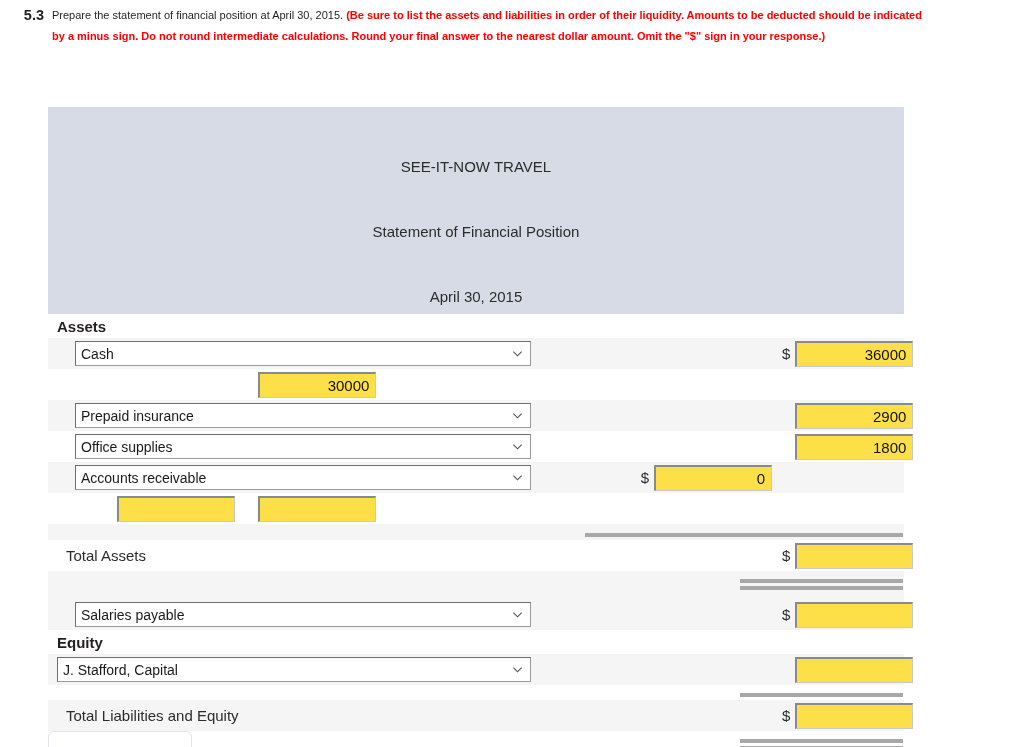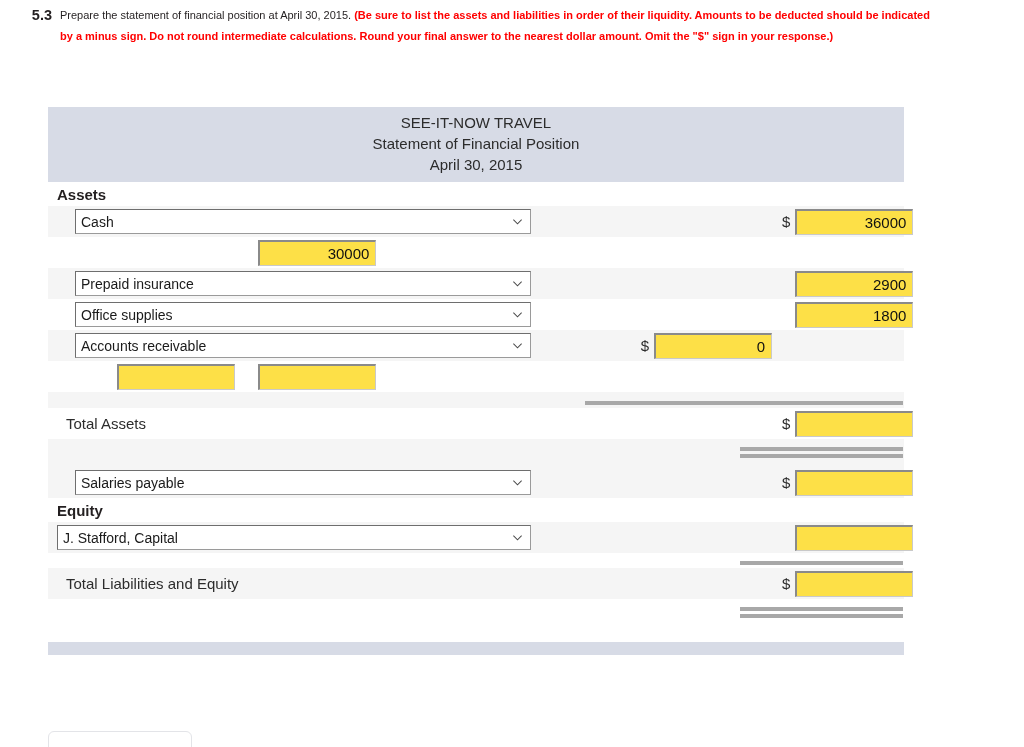--- a/index.html
+++ b/index.html
@@ -16,21 +16,21 @@
     -webkit-font-smoothing: antialiased;
     overflow: hidden;
   }
 
   
   #question {
     position: absolute;
     left: 0;
     top: 0;
     width: 924px;
-    padding: 5px 0 0 8px;
+    padding: 5px 0 0 0;
   }
   .q-row {
     display: flex;
     align-items: flex-start;
   }
   .q-num {
     flex: 0 0 auto;
     width: 44px;
     text-align: right;
     padding-right: 8px;
@@ -60,20 +60,21 @@
 
   .sheet-head {
     background: #d7dbe6;
     text-align: center;
     padding: 5px 0 7px 0;
   }
   .sheet-head div {
     font-size: 15px;
     color: #2c2c2c;
     line-height: 21px;
+    margin-top: 44px;
   }
 
   .rows { width: 100%; }
 
   .row {
     display: flex;
     align-items: center;
     width: 100%;
     min-height: 31px;
     box-sizing: border-box;

